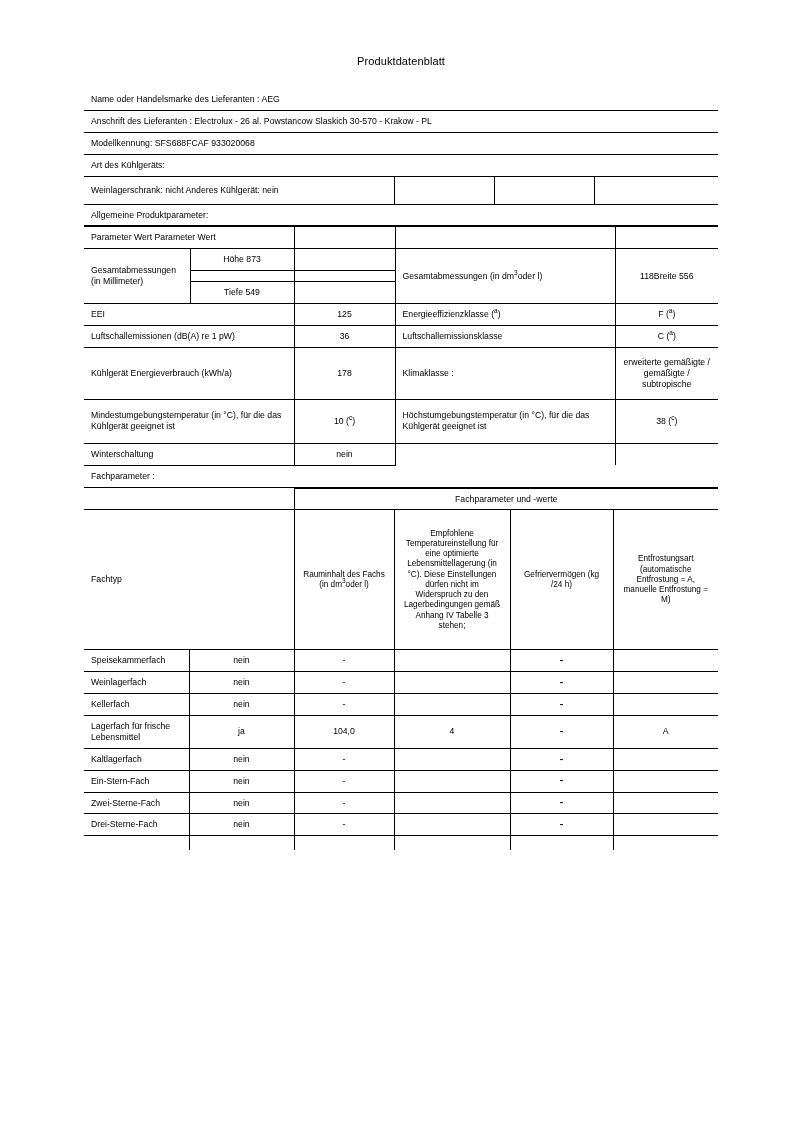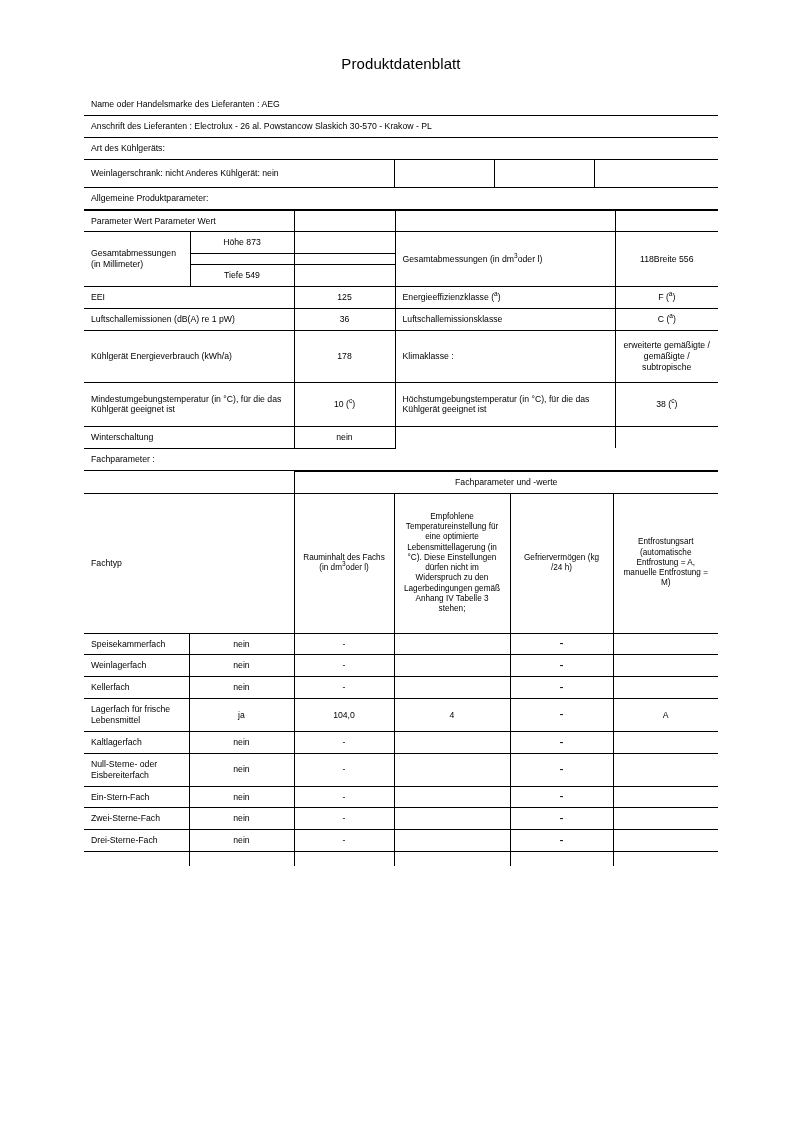--- a/index.html
+++ b/index.html
@@ -18,21 +18,21 @@
   }
   .page {
     position: relative;
     width: 802px;
     height: 1134px;
     box-sizing: border-box;
     padding: 55px 84px 0 84px;
   }
   .doc-title {
     text-align: center;
-    font-size: 15px;
+    font-size: 11px;
     margin: 0 0 22px 0;
     letter-spacing: 0.1px;
   }
   table {
     border-collapse: collapse;
     width: 634px;
     table-layout: fixed;
   }
   td {
     border: 0.8px solid #000;
@@ -77,20 +77,23 @@
       <col style="width:124px">
     </colgroup>
     <tbody>
         <tr>
       <td colspan="5" class="no-l no-r no-t l">Name oder Handelsmarke des Lieferanten : AEG</td>
     </tr>
     <tr>
       <td colspan="5" class="no-l no-r l">Anschrift des Lieferanten : Electrolux - 26 al. Powstancow Slaskich 30-570 - Krakow - PL</td>
     </tr>
     <tr>
+      <td colspan="5" class="no-l no-r l">Modellkennung: SFS688FCAF 933020068</td>
+    </tr>
+    <tr>
       <td colspan="5" class="no-l no-r l">Art des Kühlgeräts:</td>
     </tr>
     <tr class="tall">
       <td colspan="2" class="no-l l">Weinlagerschrank: nicht Anderes Kühlgerät: nein</td>
       <td></td>
       <td></td>
       <td class="no-r"></td>
     </tr>
     <tr>
       <td colspan="5" class="no-l no-r l">Allgemeine Produktparameter:</td>
@@ -234,28 +237,20 @@
       <td class="no-r c">A</td>
     </tr>
     <tr>
       <td class="no-l l">Kaltlagerfach</td>
       <td class="c">nein</td>
       <td class="c">-</td>
       <td class="c"></td>
       <td class="c dot">-</td>
       <td class="no-r c"></td>
     </tr>
-    <tr style="height:26px">
-      <td class="no-l l">Null-Sterne- oder Eisbereiterfach</td>
-      <td class="c">nein</td>
-      <td class="c">-</td>
-      <td class="c"></td>
-      <td class="c dot">-</td>
-      <td class="no-r c"></td>
-    </tr>
     <tr>
       <td class="no-l l">Ein-Stern-Fach</td>
       <td class="c">nein</td>
       <td class="c">-</td>
       <td class="c"></td>
       <td class="c dot">-</td>
       <td class="no-r c"></td>
     </tr>
     <tr>
       <td class="no-l l">Zwei-Sterne-Fach</td>

